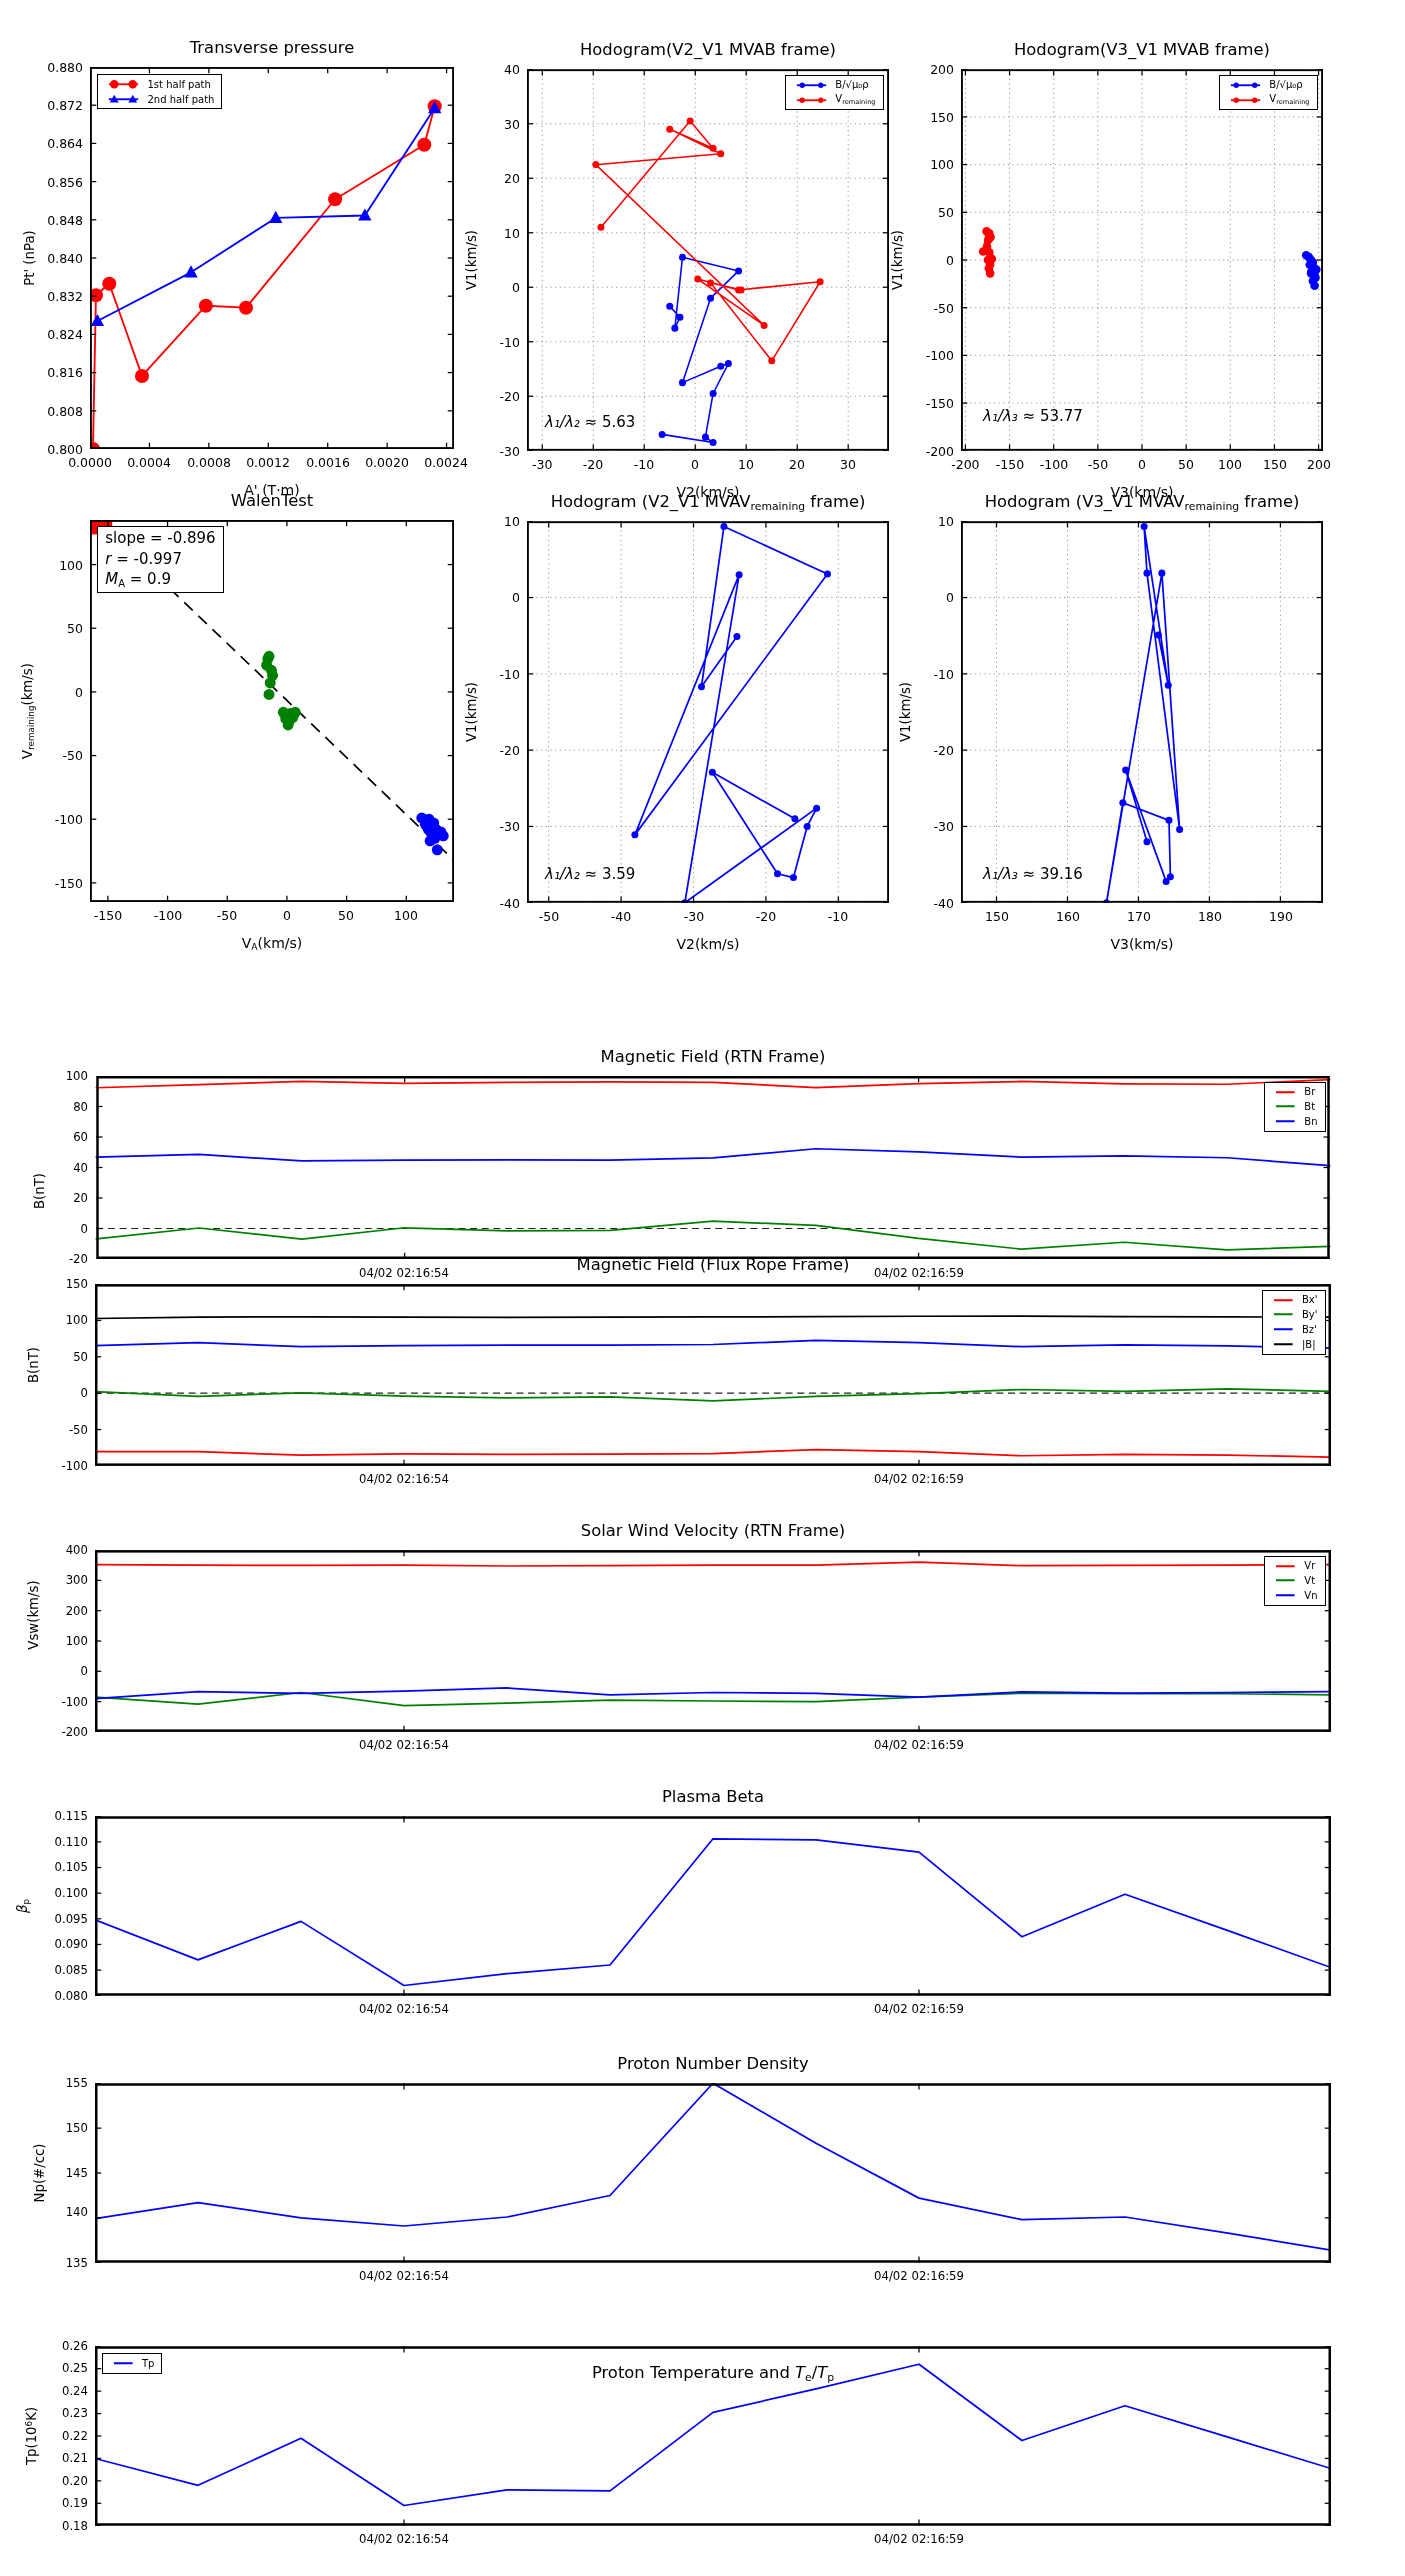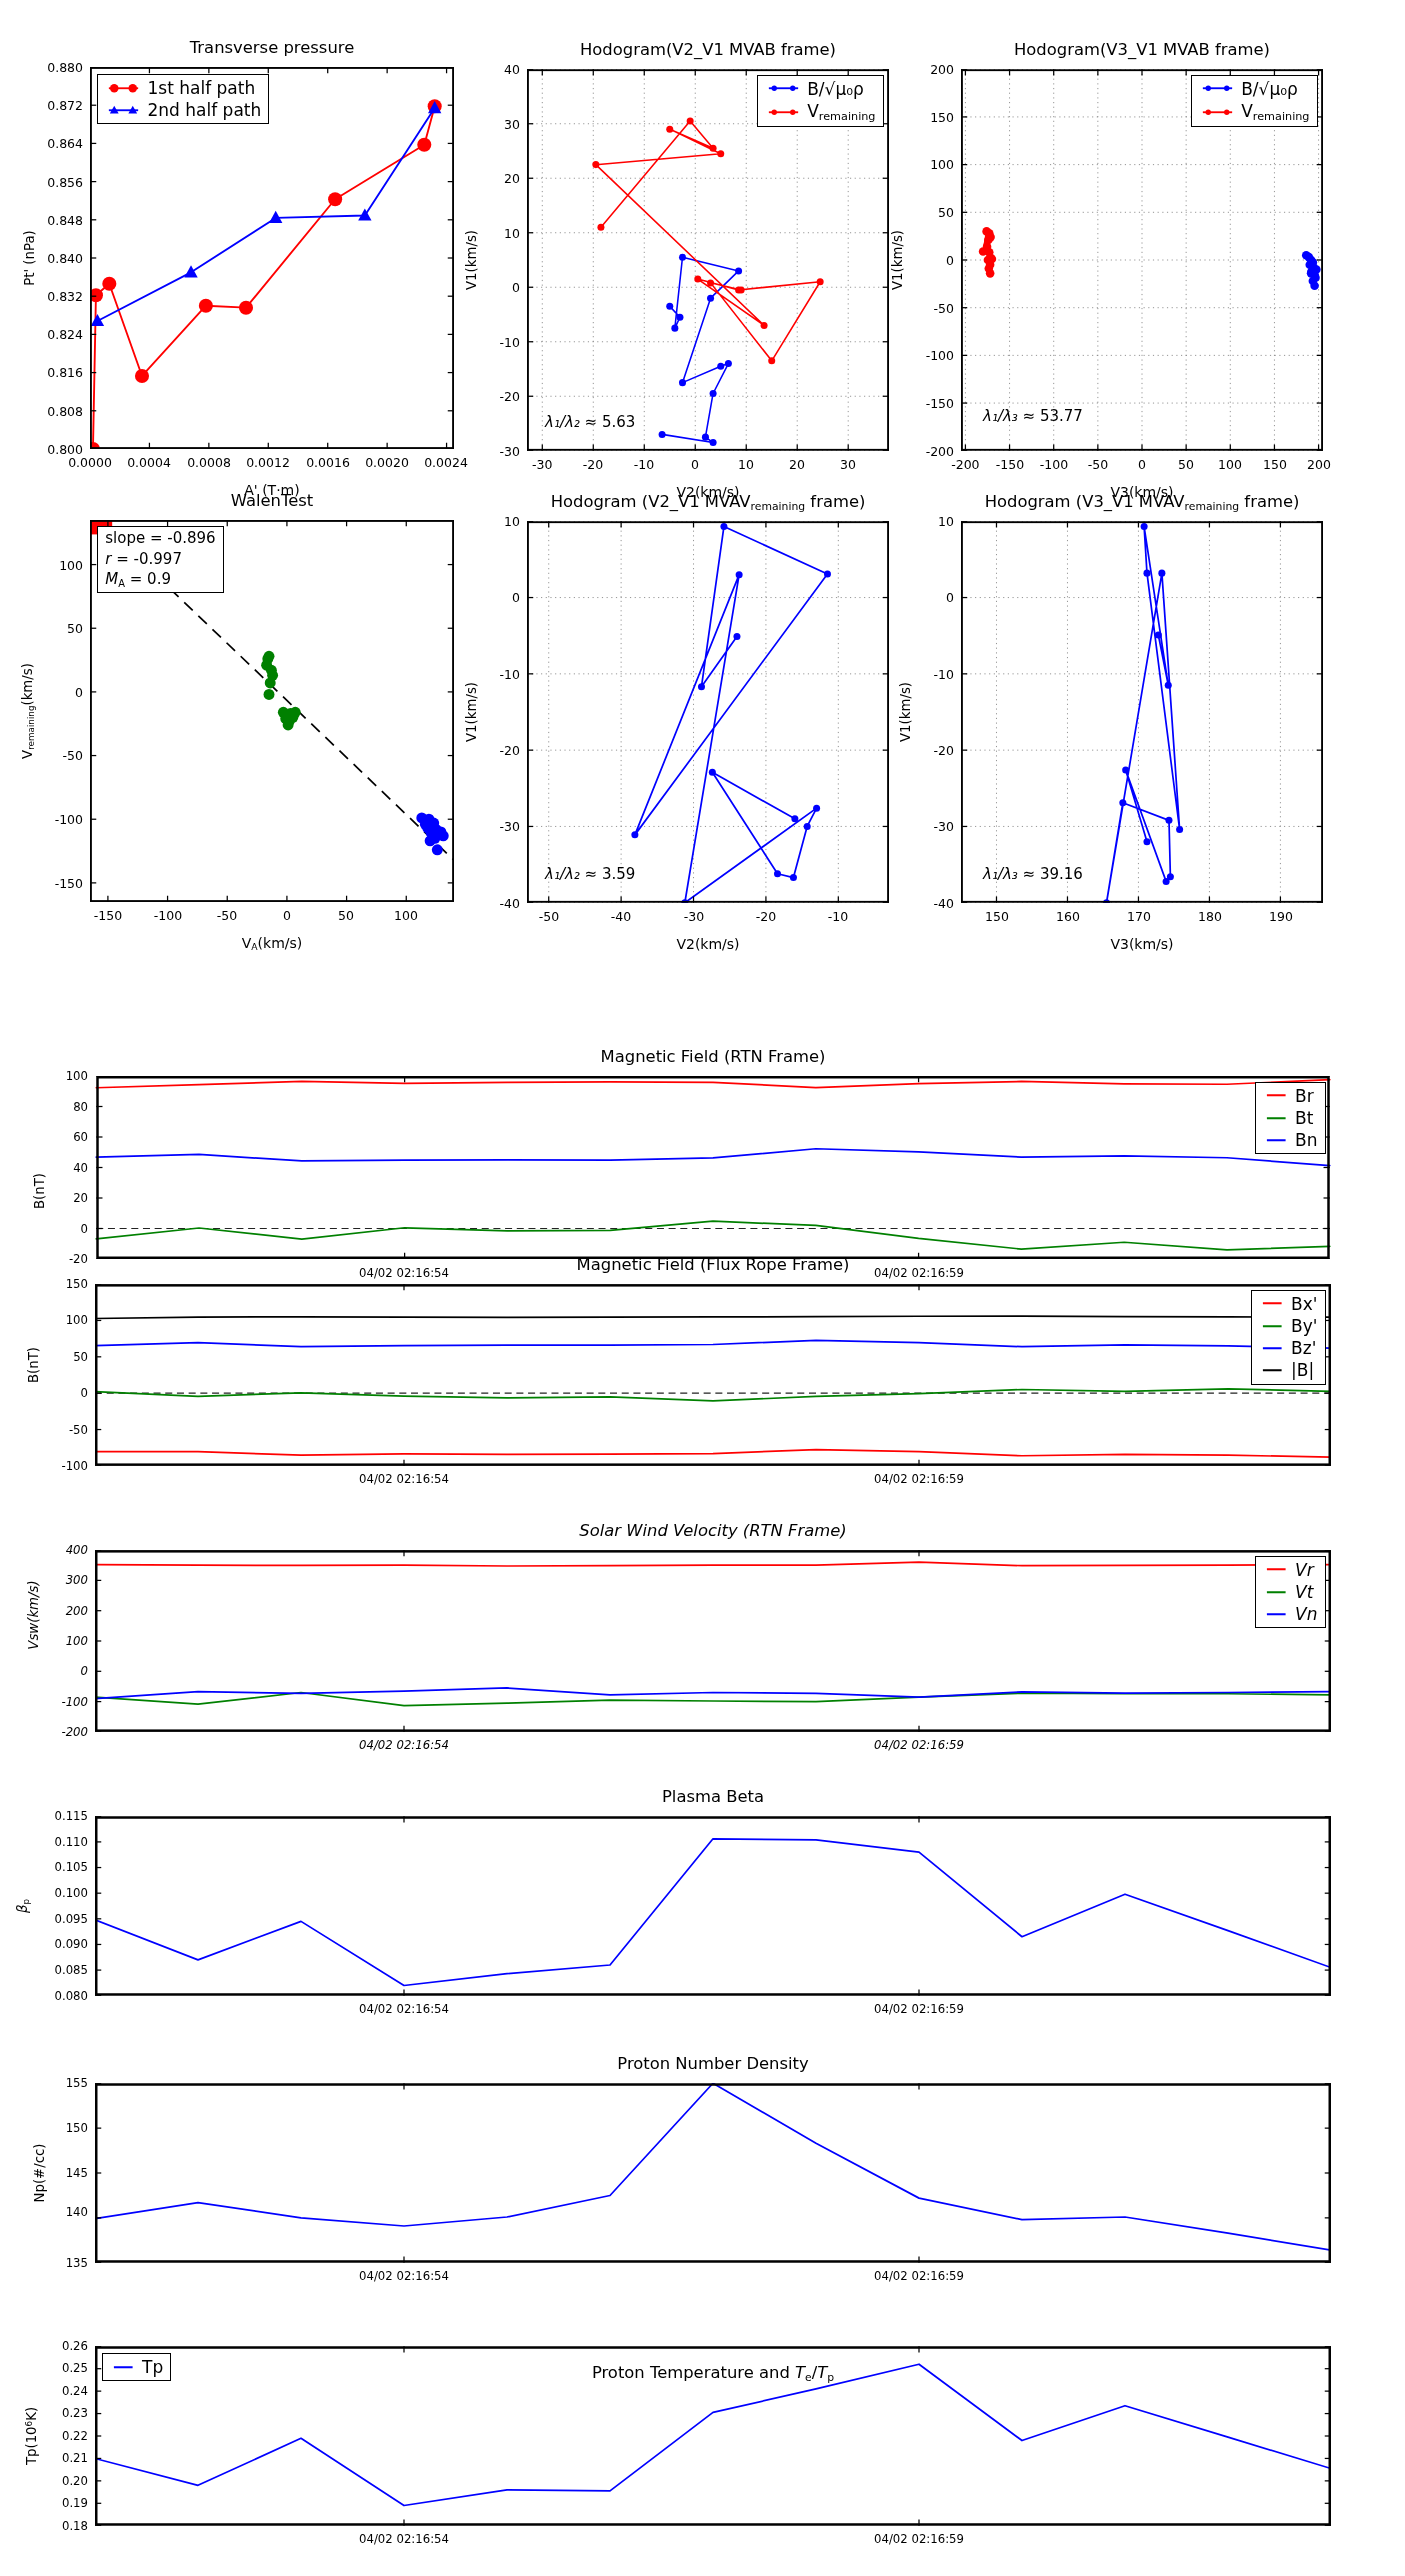--- a/index.html
+++ b/index.html
@@ -6,21 +6,21 @@
   body{width:1405px;height:2576px;background:#ffffff;font-family:"DejaVu Sans",sans-serif;position:relative;color:#000;}
   #fig{position:relative;width:1405px;height:2576px;background:#fff;}
   figure.panel{position:absolute;margin:0;overflow:visible;}
   svg.plot{position:absolute;left:0;top:0;overflow:hidden;display:block;}
   .ptitle{position:absolute;left:50%;transform:translateX(-50%);white-space:nowrap;font-size:16.4px;}
   .ylab{position:absolute;top:50%;transform:translate(-50%,-50%) rotate(-90deg);white-space:nowrap;font-size:13.3px;}
   .xlab{position:absolute;left:50%;transform:translateX(-50%);white-space:nowrap;font-size:14px;}
   .tickx{position:absolute;transform:translateX(-50%);font-size:var(--tfs,12.5px);white-space:nowrap;}
   .ticky{position:absolute;transform:translate(-100%,-50%);font-size:var(--tfs,12.5px);white-space:nowrap;}
   .legend{position:absolute;background:#fff;border:1.3px solid #000;padding:3.1px 7px;display:flex;flex-direction:column;gap:2.3px;z-index:5;}
-  .lrow{display:flex;align-items:center;gap:5.5px;font-size:17px;white-space:nowrap;}
+  .lrow{display:flex;align-items:center;gap:5.5px;font-size:10px;white-space:nowrap;}
   .anno{position:absolute;font-size:15px;white-space:nowrap;z-index:4;}
   .anno.box{background:#fff;border:1.4px solid #000;padding:1.6px 7px;line-height:1.35;}
   .s-sub{font-size:66%;vertical-align:-22%;}
   .s-sup{font-size:66%;vertical-align:40%;}
   .s-i{font-style:italic;}
 </style>
 </head>
 <body>
 
 <div id="fig">
@@ -754,21 +754,21 @@
           <span><span>Bz'</span></span>
         </div>
         <div class="lrow">
           <svg width="26.5" height="12.5" viewBox="0 0 34 16">
             <line x1="5" x2="29" y1="8" y2="8" stroke="#000000" stroke-width="2.6"></line>
           </svg>
           <span><span>|B|</span></span>
         </div>
       </div>
     </figure>
-  <figure class="panel" style="left: 95px; top: 1550px; width: 1236px; height: 130px; font-style: italic; --tfs: 11.7px;">
+  <figure class="panel" style="left: 95px; top: 1550px; width: 1236px; height: 130px; --tfs: 11.7px;">
     <div class="ptitle" style="top: -29px;"><span>Solar Wind Velocity (RTN Frame)</span></div>
     <div class="ylab" style="left: -62px;"><span>Vsw(km/s)</span></div>
     <div class="xlab" style="top: 215px;"></div>
     <svg class="plot" width="1236" height="182" viewBox="0 0 1584 233">
         <g>
           <polyline points="0.0,18.6 132.0,19.4 264.0,19.6 396.0,19.2 528.0,20.4 660.0,19.8 792.0,19.4 924.0,19.2 1056.0,15.5 1188.0,20.0 1320.0,19.6 1452.0,19.4 1584.0,18.6" fill="none" stroke="#ff0000" stroke-width="2.2" stroke-linejoin="round" stroke-linecap="round"></polyline>
         </g>
         <g>
           <polyline points="0.0,188.3 132.0,197.3 264.0,182.5 396.0,199.2 528.0,196.1 660.0,192.2 792.0,193.4 924.0,194.2 1056.0,188.3 1188.0,183.3 1320.0,184.1 1452.0,184.1 1584.0,185.6" fill="none" stroke="#008000" stroke-width="2.2" stroke-linejoin="round" stroke-linecap="round"></polyline>
         </g>

